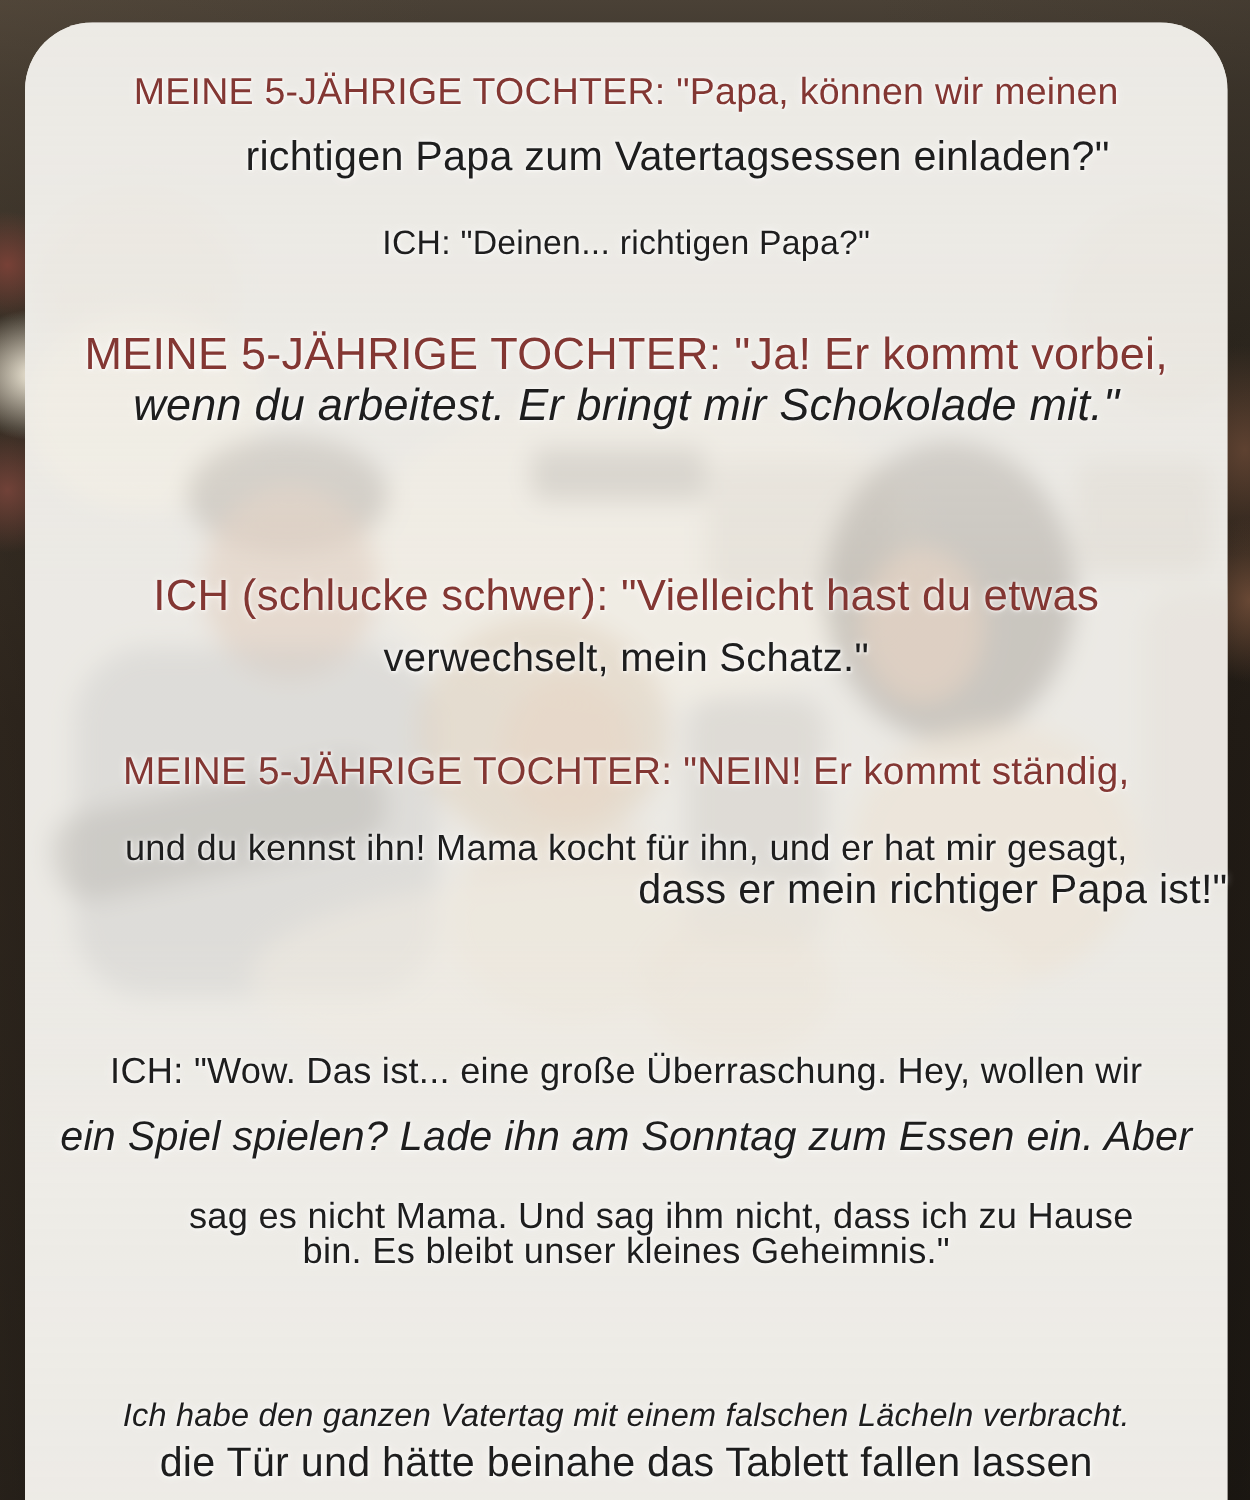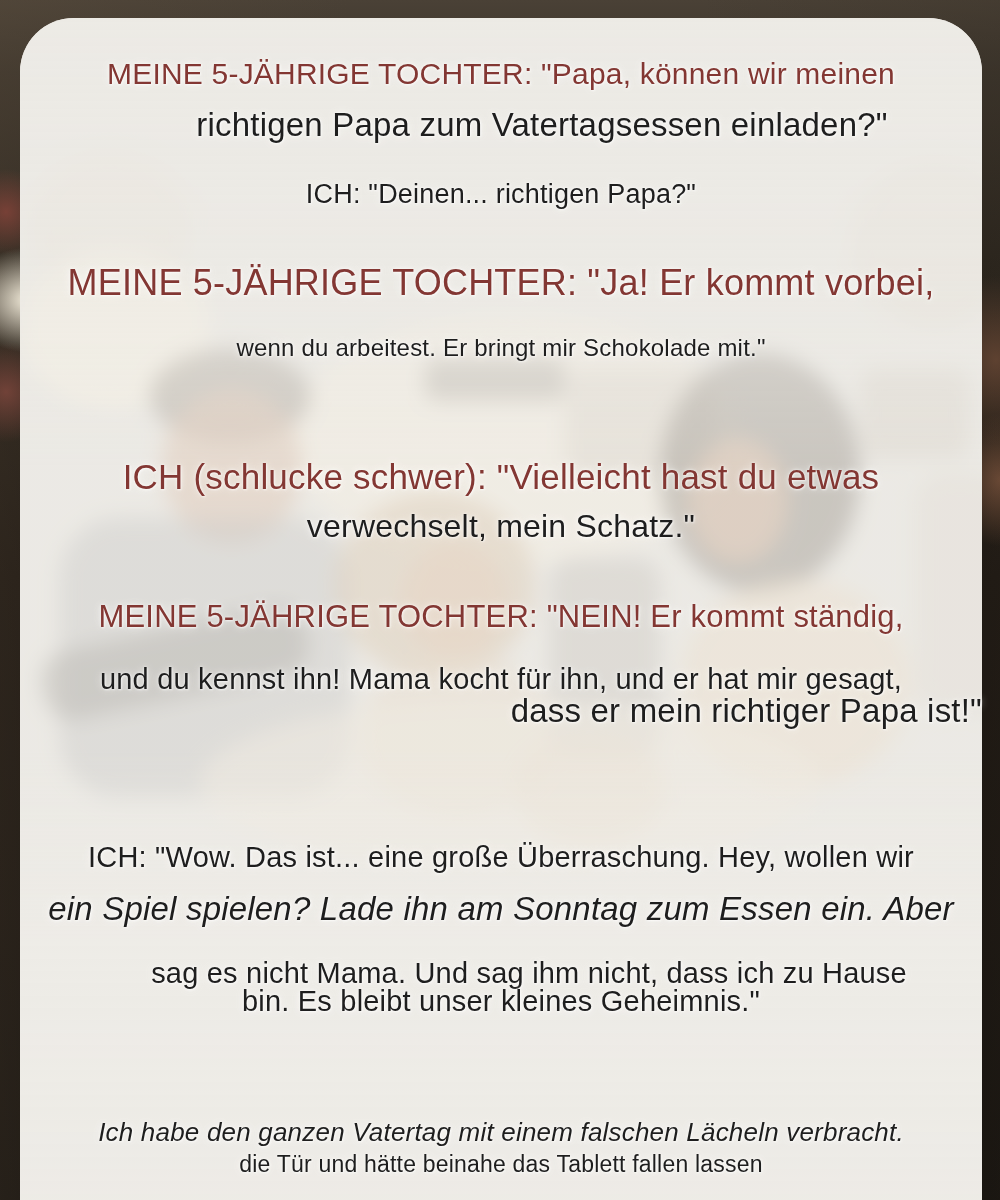--- a/index.html
+++ b/index.html
@@ -84,33 +84,33 @@
       0 0 8px rgba(255,255,255,0.65),
       1px 1px 2px rgba(255,255,255,0.5);
   }
   .red        { color: #833733; }
   .red-bright { color: #9a4136; }
 
   .l0  { top: 57px;   font-size: 30px; }
   .l1  { top: 106px;  font-size: 33px; padding-left: 41px; }
   .l2  { top: 179px;  font-size: 27px; }
   .l3  { top: 262px;  font-size: 36px; }
-  .l4  { top: 334px;  font-size: 24px; }
+  .l4  { top: 303px;  font-size: 36px; font-style: italic; }
   .l5  { top: 457px;  font-size: 35px; }
   .l6  { top: 508px;  font-size: 32px; }
   .l7  { top: 599px;  font-size: 31px; }
   .l8  { top: 663px;  font-size: 29px; }
   .l9  { top: 692px;  font-size: 33px; text-align: right; }
   .l10 { top: 841px;  font-size: 29px; }
   .l11 { top: 890px;  font-size: 33px; font-style: italic; }
   .l12 { top: 957px;  font-size: 29px; padding-left: 28px; }
   .l13 { top: 985px;  font-size: 29px; }
   .l14 { top: 1117px; font-size: 26px; font-style: italic; }
   .l15 { top: 1104px; font-size: 33px; }
-  .l16 { top: 1151px; font-size: 23px; }
+  .l16 { top: 1151px; font-size: 33px; }
 </style>
 </head>
 <body>
 
 <div class="stage">
 
   <div class="card">
     <div class="photo">
       <div class="blob b-windshield"></div>
       <div class="blob b-left-window"></div>

